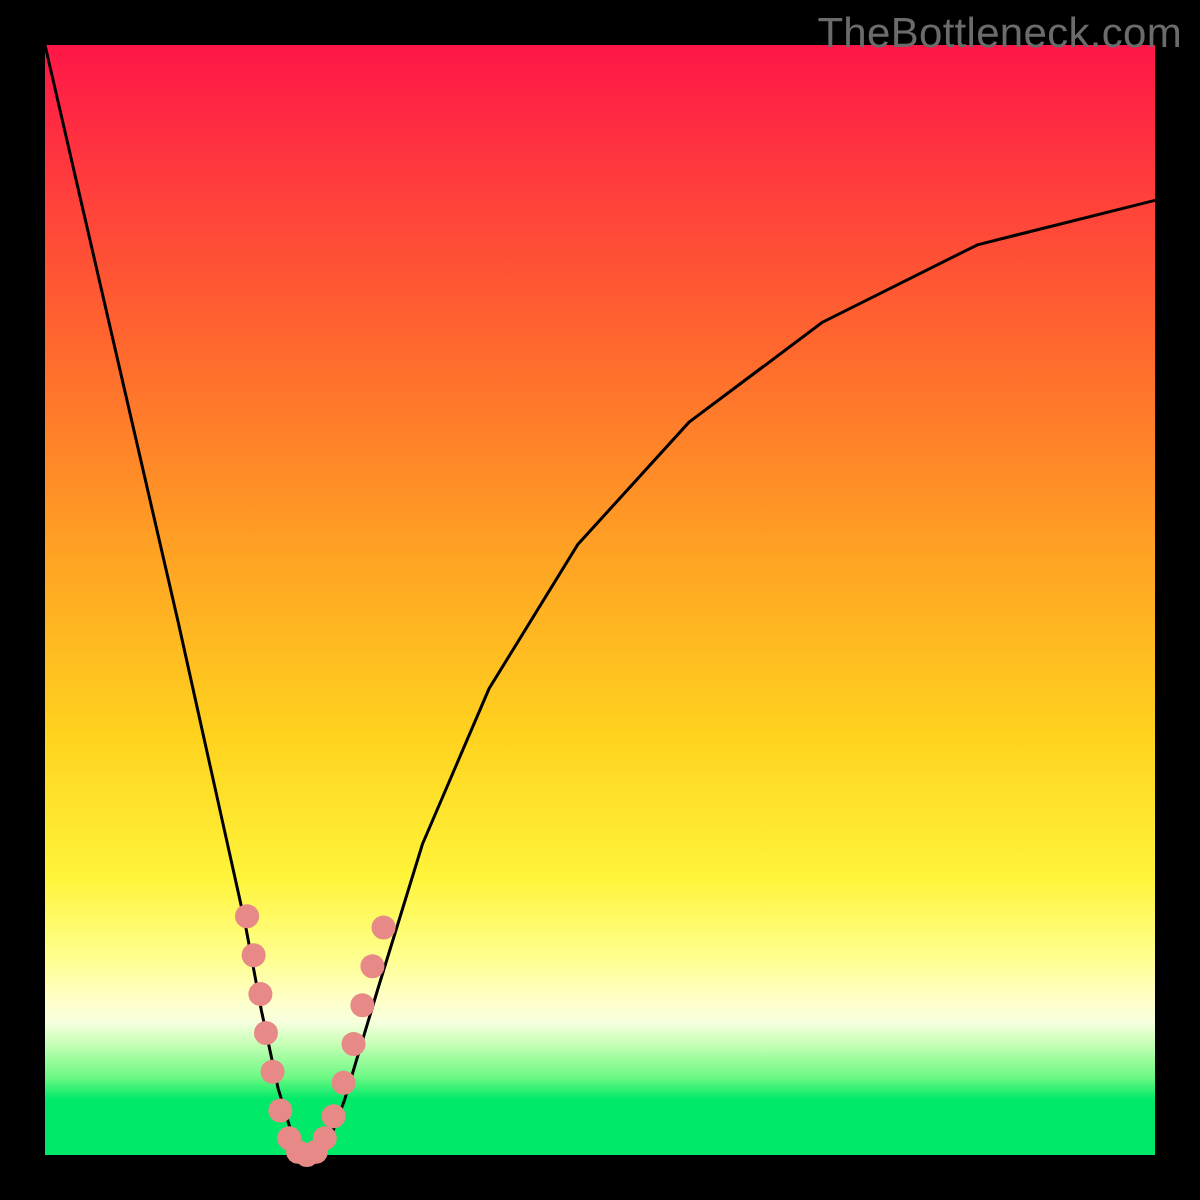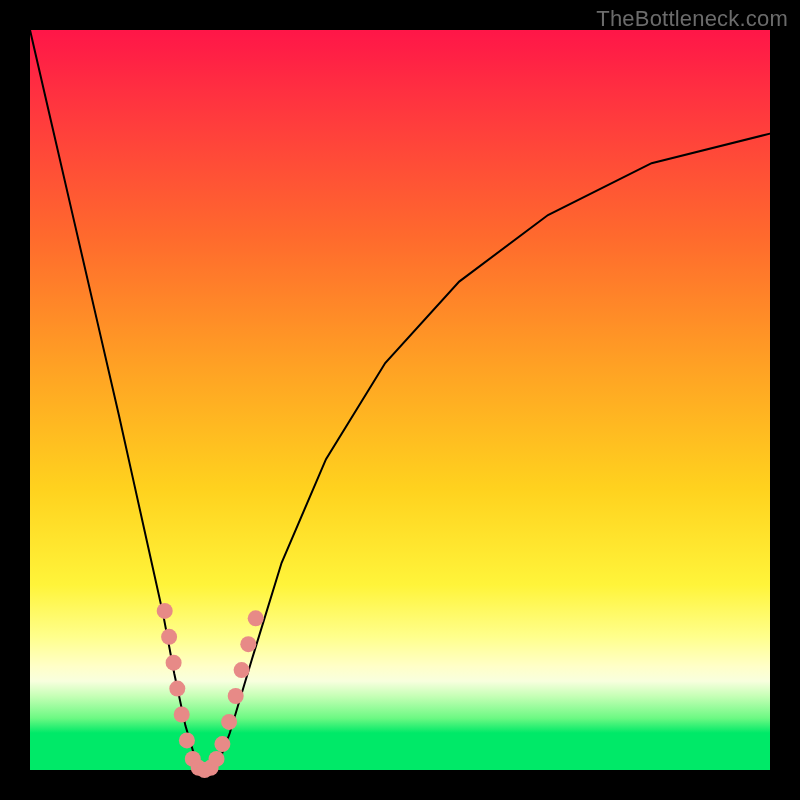--- a/index.html
+++ b/index.html
@@ -39,21 +39,21 @@
       #6cf983 93%,
       #00e968 95%,
       #00e968 100%
     );
   }
   .watermark {
     position: absolute;
     top: 6px;
     right: 12px;
     color: #6b6b6b;
-    font-size: 22px;
+    font-size: 28px;
     font-weight: 500;
     letter-spacing: 0.2px;
     user-select: none;
   }
   svg.curve {
     position: absolute;
     left: 0;
     top: 0;
     width: 740px;
     height: 740px;

